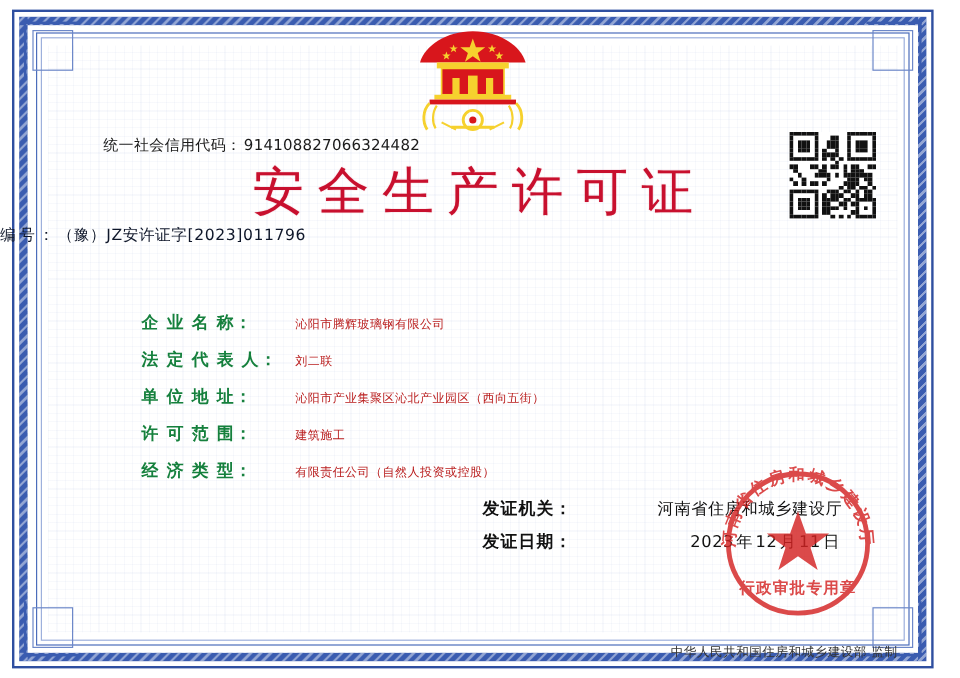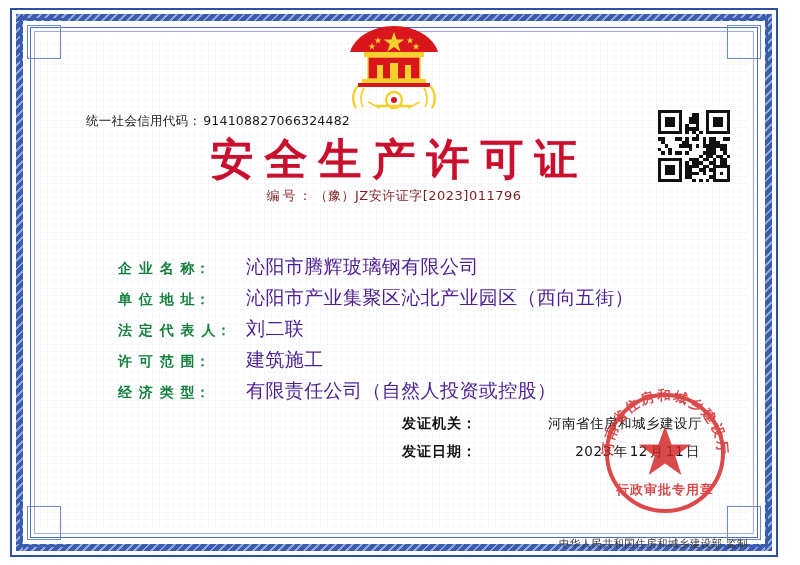--- a/index.html
+++ b/index.html
@@ -130,36 +130,36 @@
   .credit-code .label { margin-right: 2px; }
   .credit-code .value { letter-spacing: 0.2px; }
 
   
   .title {
     position: absolute;
     left: 0; right: 0;
     top: 131px;
     text-align: center;
     font-family: "DejaVu Serif", "Liberation Serif", serif;
-    font-weight: bold;
+    font-weight: normal;
     font-size: 43px;
     letter-spacing: 11px;
     color: #c8102e;
     text-indent: 11px;
     text-shadow: 0 0 1px rgba(200,16,46,0.4);
   }
 
   
   .serial {
     position: absolute;
     left: 0; right: 0;
     top: 187px;
-    text-align: center;
+    text-align: left;
     font-size: 13px;
-    color: #7f1d1d;
+    color: #0f172a;
   }
   .serial .s-label { letter-spacing: 3px; }
   .serial .s-value { letter-spacing: 0.5px; }
 
   
   .fields {
     position: absolute;
     left: 118px;
     top: 212px;
     width: 570px;
@@ -173,22 +173,22 @@
     width: 128px;
     font-size: 14px;
     font-weight: bold;
     color: #15803d;
     font-family: "DejaVu Sans", "Liberation Sans", sans-serif;
     letter-spacing: 1px;
     white-space: nowrap;
     margin-top: 48px;
   }
   .f-value {
-    font-size: 19px;
-    color: #4c1d95;
+    font-size: 10px;
+    color: #b91c1c;
     letter-spacing: 0.4px;
     white-space: nowrap;
   }
 
   
   .valid-row .f-value span { margin: 0 1px; }
   .valid-row .num { letter-spacing: 0.5px; }
   .valid-row .unit { letter-spacing: 0.5px; }
   .valid-row .zhi { margin: 0 8px; }
 
@@ -750,27 +750,27 @@
   </div>
 
   <div class="fields">
 
     <div class="field-row">
       <span class="f-label">企 业 名 称：</span>
       <span class="f-value">沁阳市腾辉玻璃钢有限公司</span>
     </div>
 
     <div class="field-row">
+      <span class="f-label">法 定 代 表 人：</span>
+      <span class="f-value">刘二联</span>
+    </div>
+
+    <div class="field-row">
       <span class="f-label">单 位 地 址：</span>
       <span class="f-value">沁阳市产业集聚区沁北产业园区（西向五街）</span>
-    </div>
-
-    <div class="field-row">
-      <span class="f-label">法 定 代 表 人：</span>
-      <span class="f-value">刘二联</span>
     </div>
 
     <div class="field-row">
       <span class="f-label">许 可 范 围：</span>
       <span class="f-value">建筑施工</span>
     </div>
 
     <div class="field-row">
       <span class="f-label">经 济 类 型：</span>
       <span class="f-value">有限责任公司（自然人投资或控股）</span>

